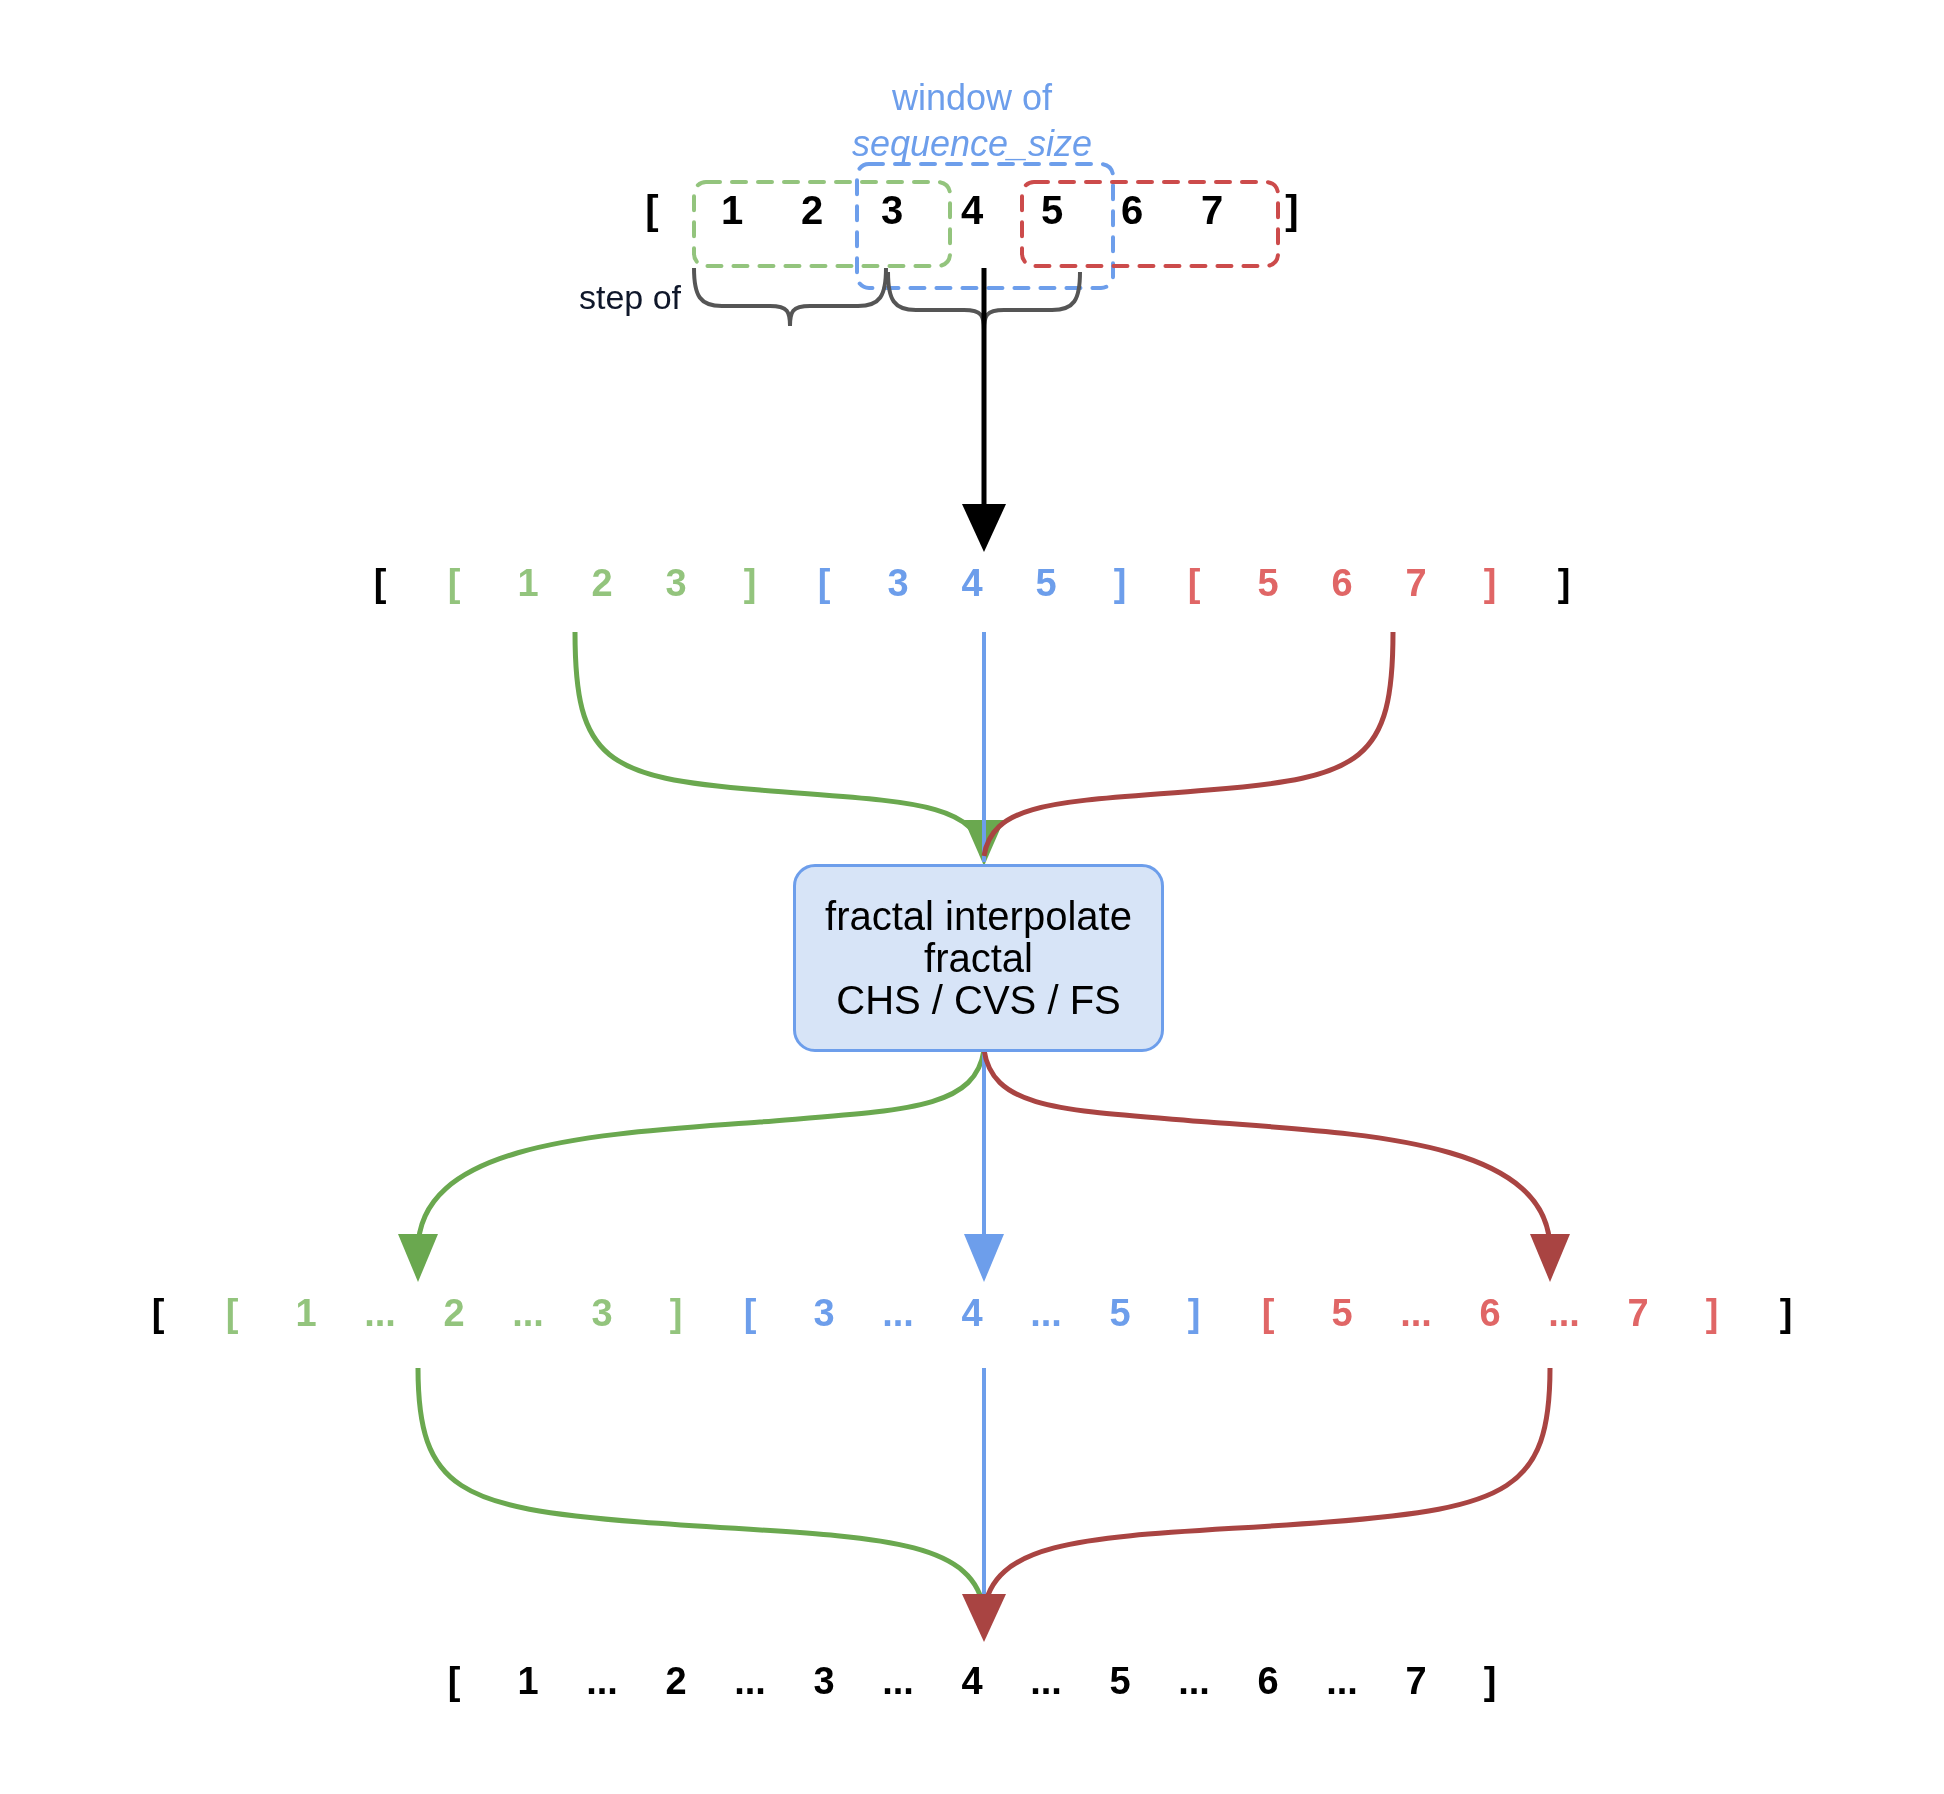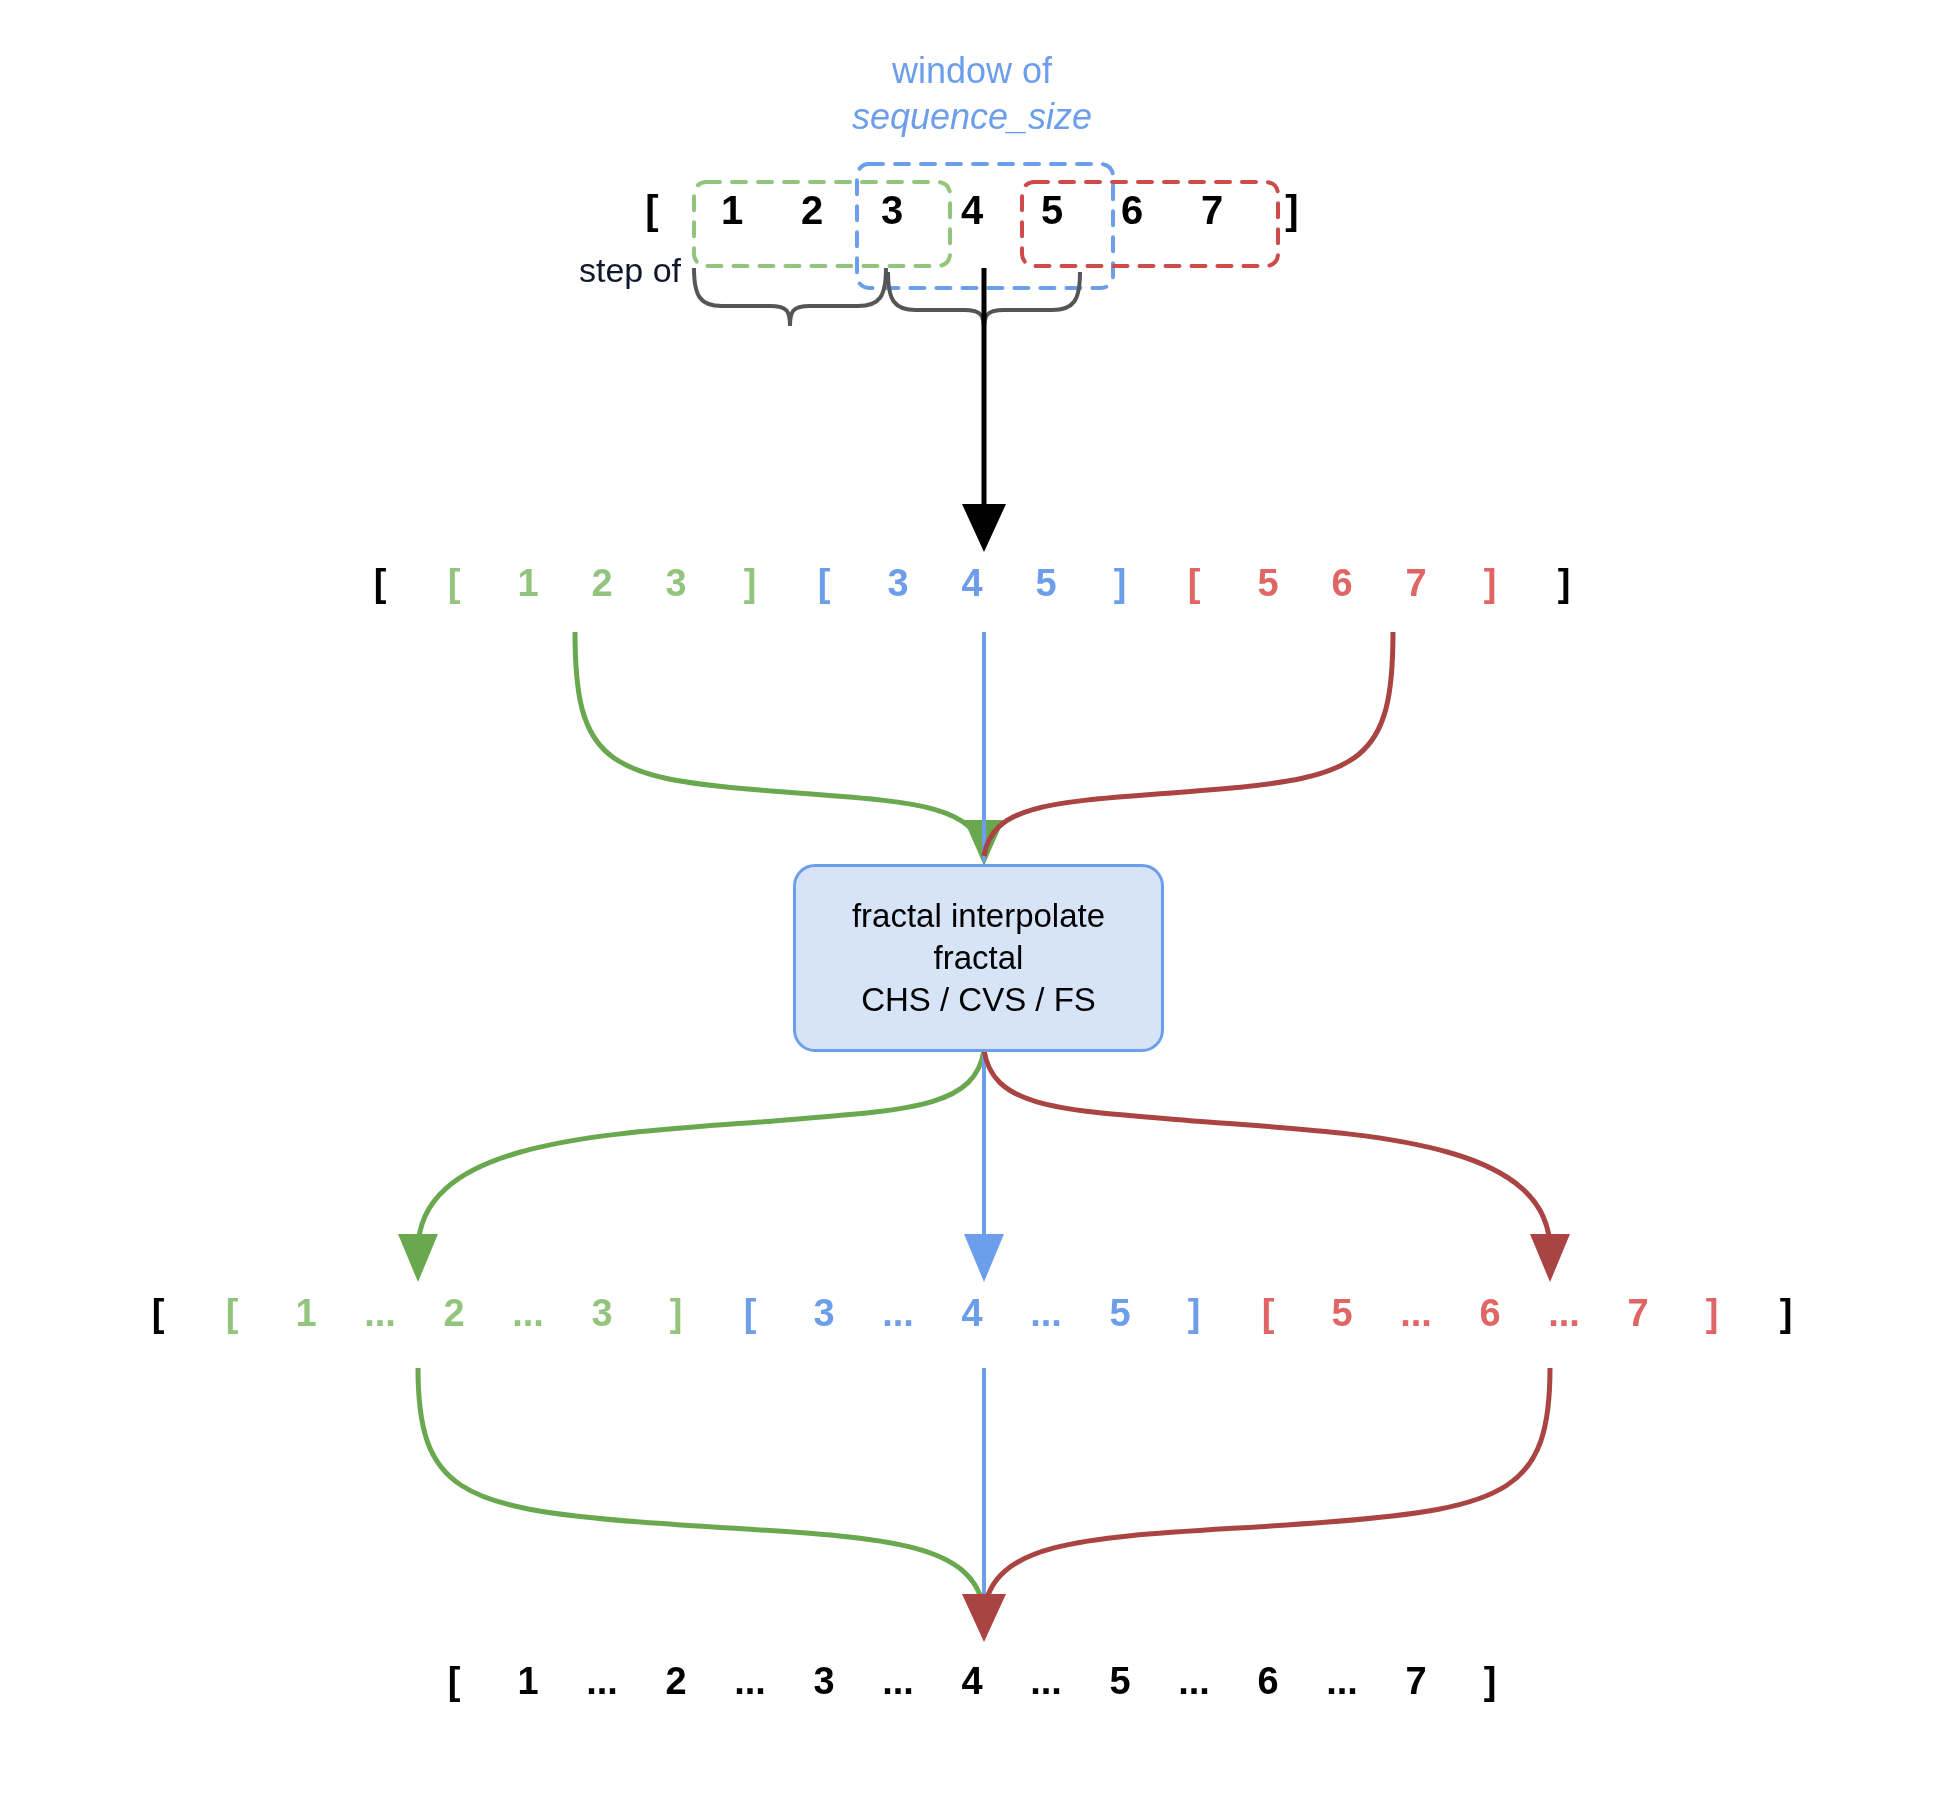--- a/index.html
+++ b/index.html
@@ -4,21 +4,21 @@
 <style>
   html,body{margin:0;padding:0;background:#ffffff;}
   body{
     width:1944px;height:1794px;position:relative;overflow:hidden;
     font-family:"Liberation Sans","DejaVu Sans",sans-serif;
     -webkit-font-smoothing:antialiased;
   }
   #canvas{position:absolute;inset:0;width:1944px;height:1794px;}
   svg.layer{position:absolute;left:0;top:0;width:1944px;height:1794px;pointer-events:none;}
 
-  .lbl{position:absolute;white-space:nowrap;}
+  .lbl{position:absolute;white-space:nowrap;margin-top:27px;}
 
   
   .cap-window{
     left:0;top:48px;width:1944px;text-align:center;
     color:#6d9eeb;font-size:36px;line-height:46px;
   }
   .cap-window .w1{display:block;}
   .cap-window .w2{display:block;font-style:italic;}
 
   
@@ -53,21 +53,21 @@
   .c-black{color:#000000;}
   .c-green{color:#93c47d;}
   .c-blue {color:#6d9eeb;}
   .c-red  {color:#e06666;}
 
   
   #procbox{
     position:absolute;left:793px;top:864px;width:365px;height:182px;
     background:#d7e4f7;border:3px solid #6d9eeb;border-radius:22px;
     display:flex;flex-direction:column;align-items:center;justify-content:center;
-    color:#000000;font-size:33px;line-height:42px;text-align:center;
+    color:#000000;font-size:40px;line-height:42px;text-align:center;
   }
   #procbox span{display:block;}
 </style>
 </head>
 <body>
 
 <div id="canvas">
 
   <svg class="layer" viewBox="0 0 1944 1794">
 

